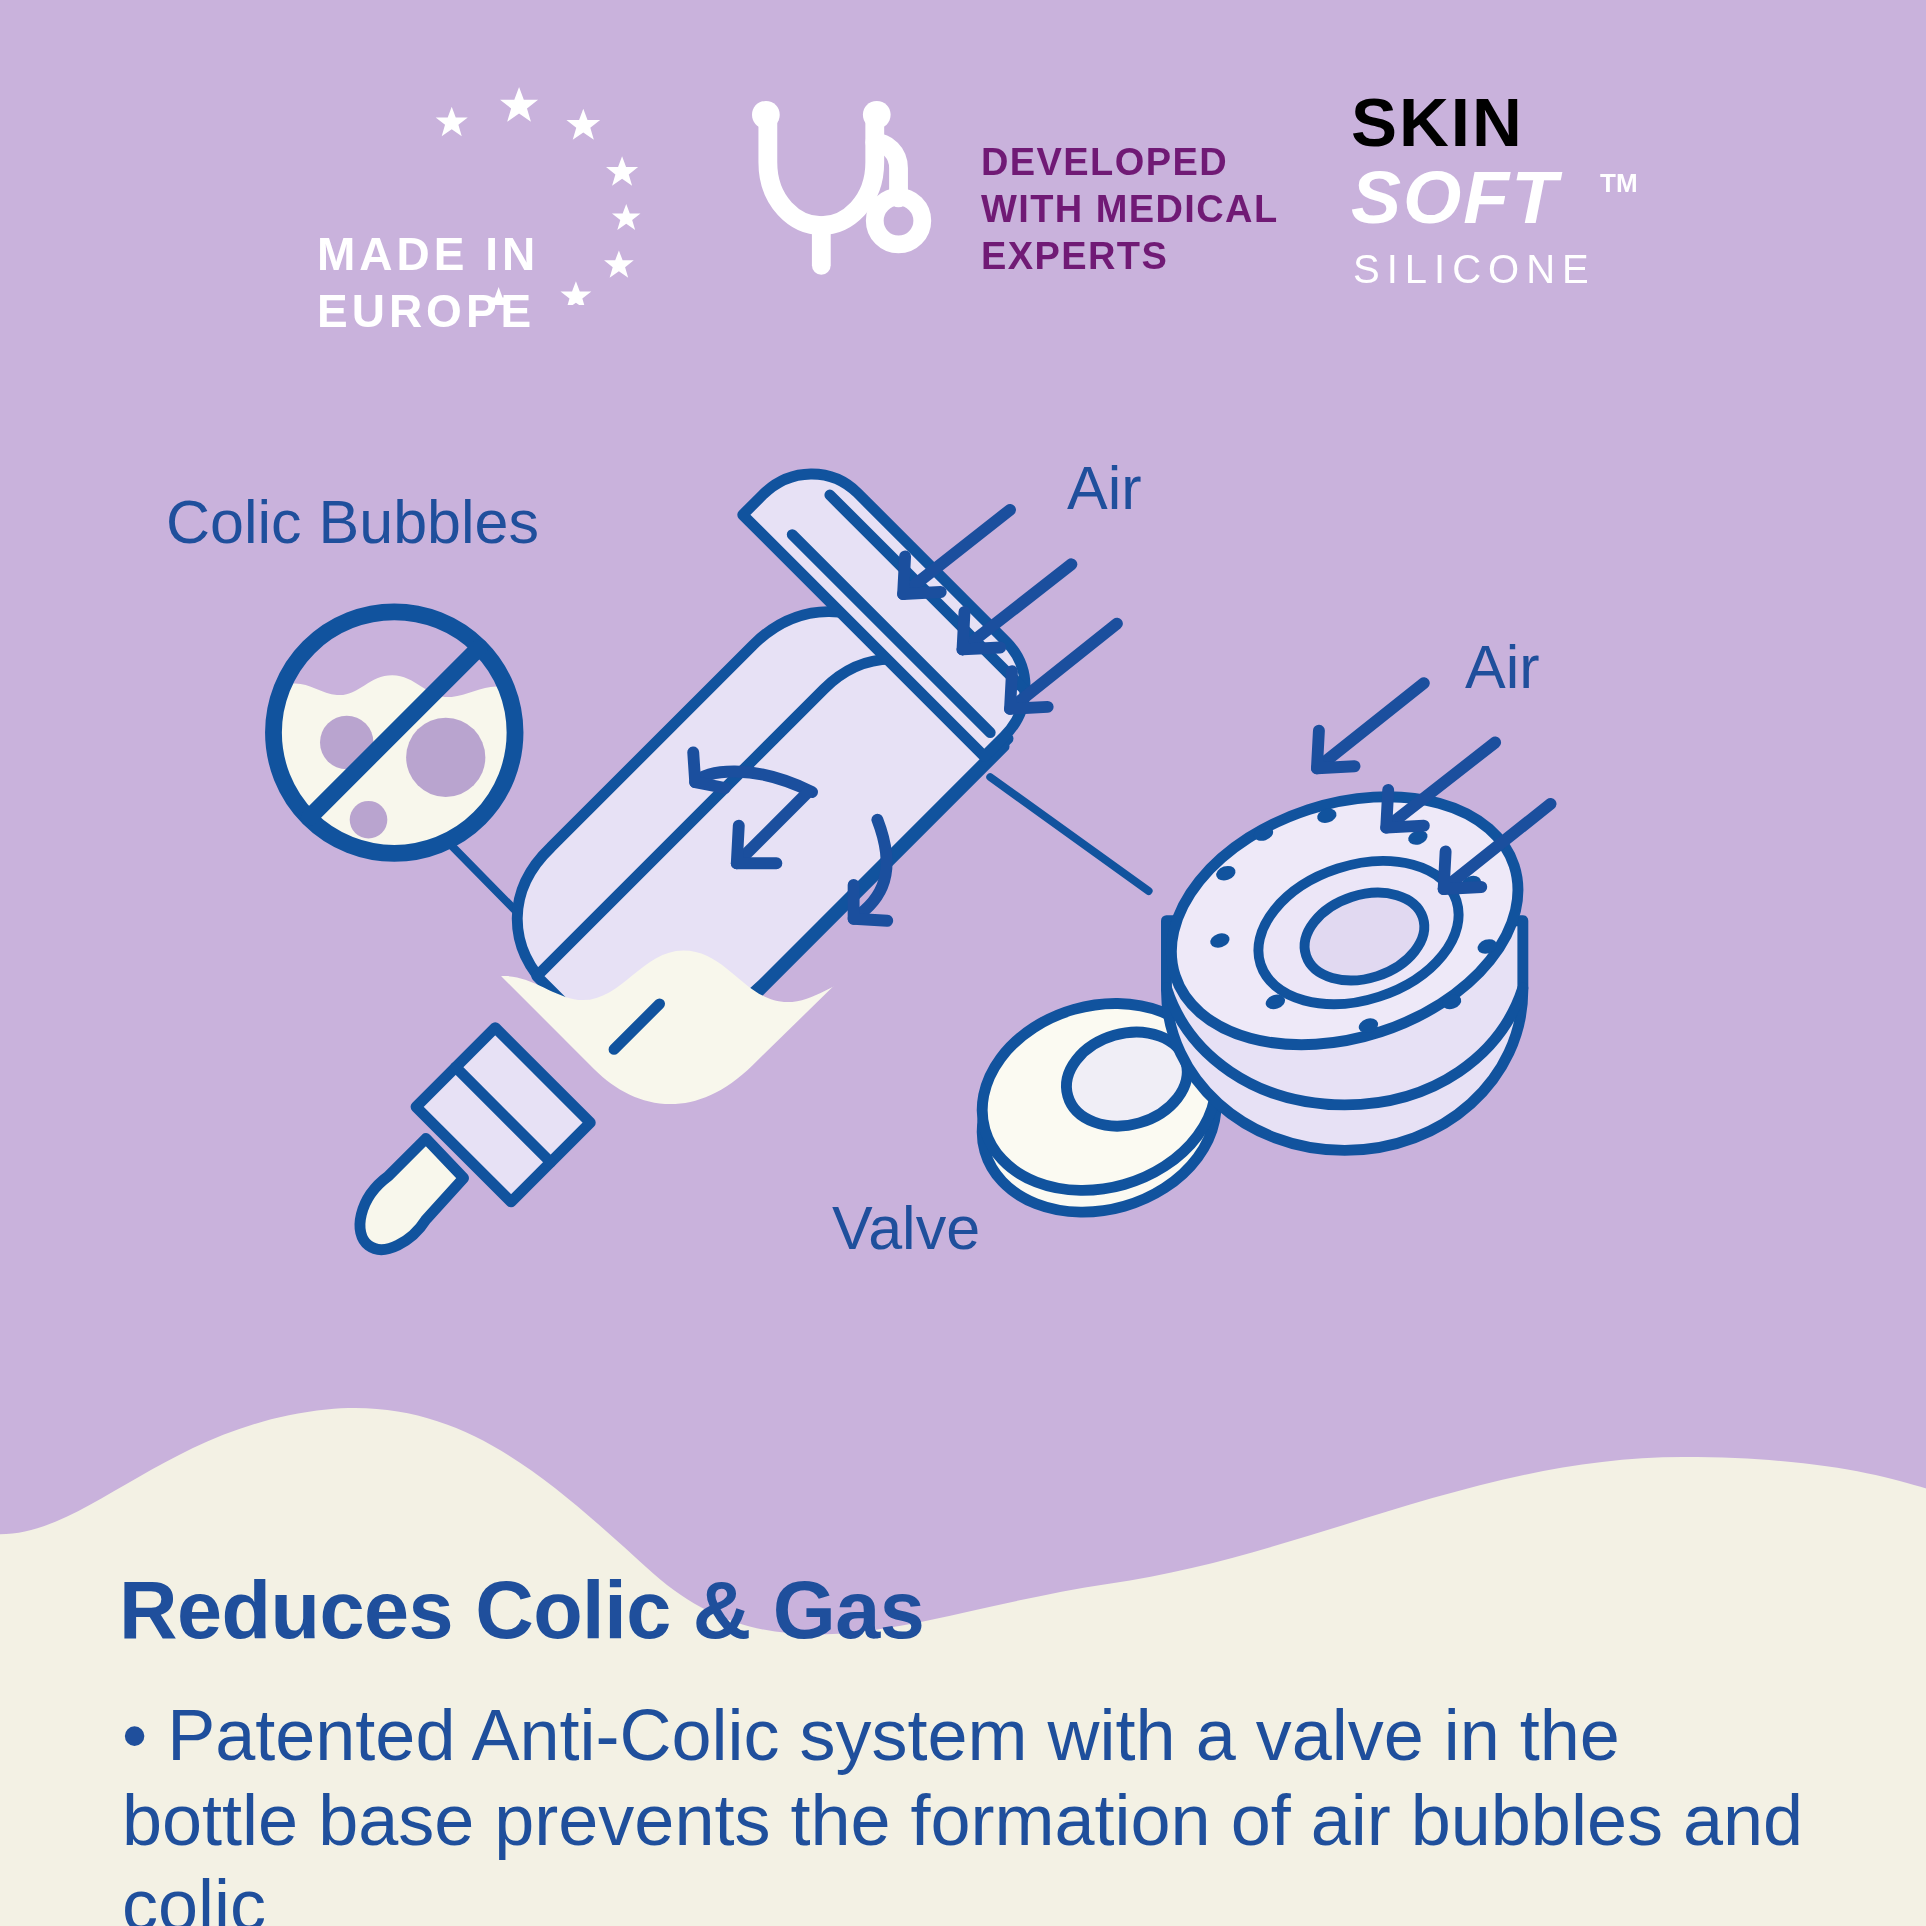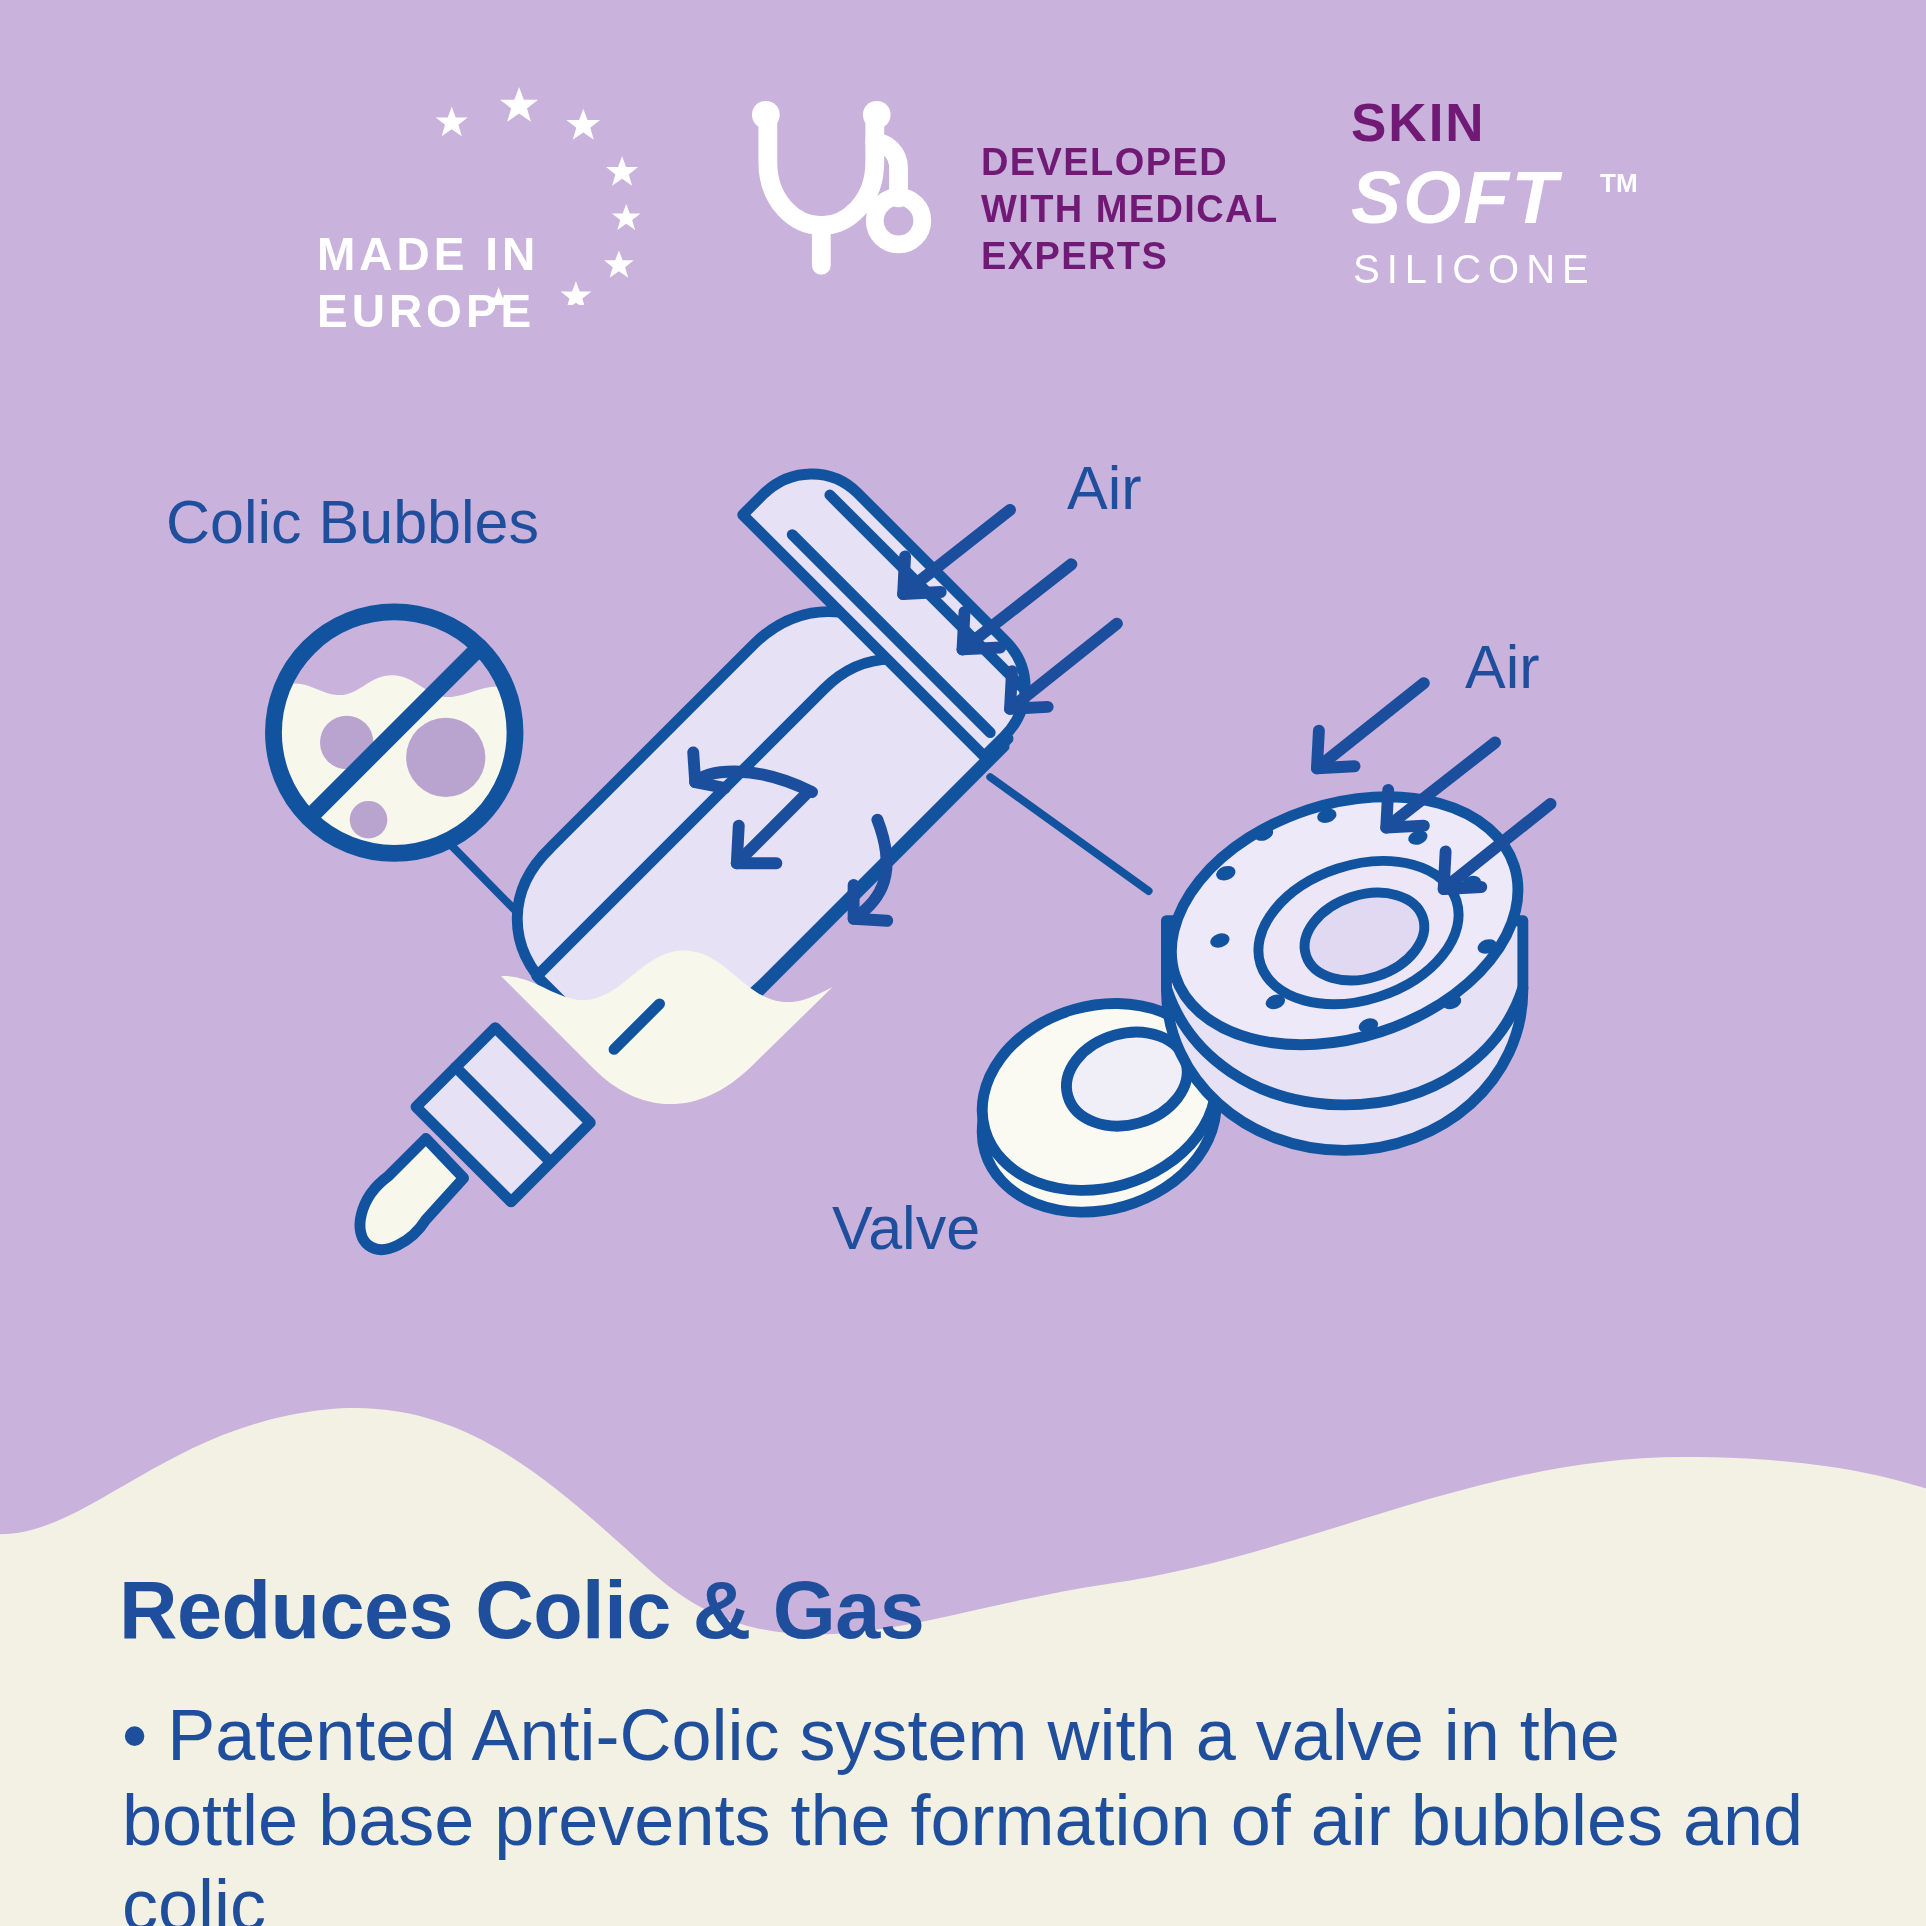--- a/index.html
+++ b/index.html
@@ -31,22 +31,22 @@
   #badge-medical .steth{position:absolute;left:0;top:0;}
   #badge-medical .med-text{
     position:absolute;left:243px;top:48px;
     font-size:38px;font-weight:700;letter-spacing:1.4px;line-height:47px;
     color:#701a75;white-space:pre-line;
   }
 
   
   #badge-skinsoft{left:1351px;top:85px;width:416px;height:208px;}
   #badge-skinsoft .ss1{
-    position:absolute;left:0;top:0;font-size:53px;font-weight:700;
-    letter-spacing:2px;line-height:75px;color:#701a75;
+    position:absolute;left:0;top:0;font-size:69px;font-weight:700;
+    letter-spacing:2px;line-height:75px;color:#000000;
   }
   #badge-skinsoft .ss2{
     position:absolute;left:0;top:75px;font-size:75px;font-weight:700;
     letter-spacing:2px;line-height:75px;color:#fff;font-style:italic;
   }
   #badge-skinsoft .tm{
     position:absolute;left:249px;top:83px;font-size:26px;font-weight:700;color:#fff;
   }
   #badge-skinsoft .ss3{
     position:absolute;left:2px;top:162px;font-size:40px;font-weight:500;

